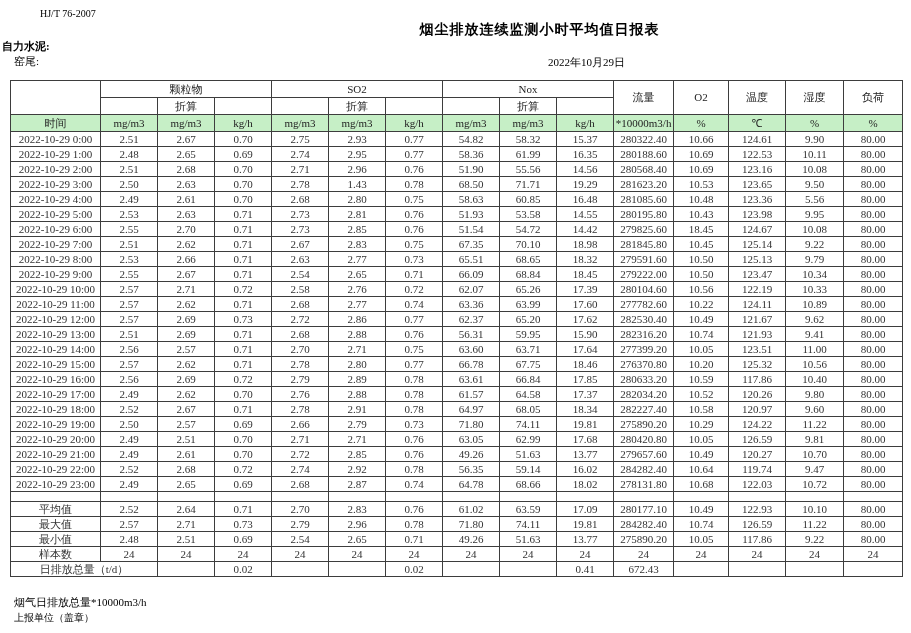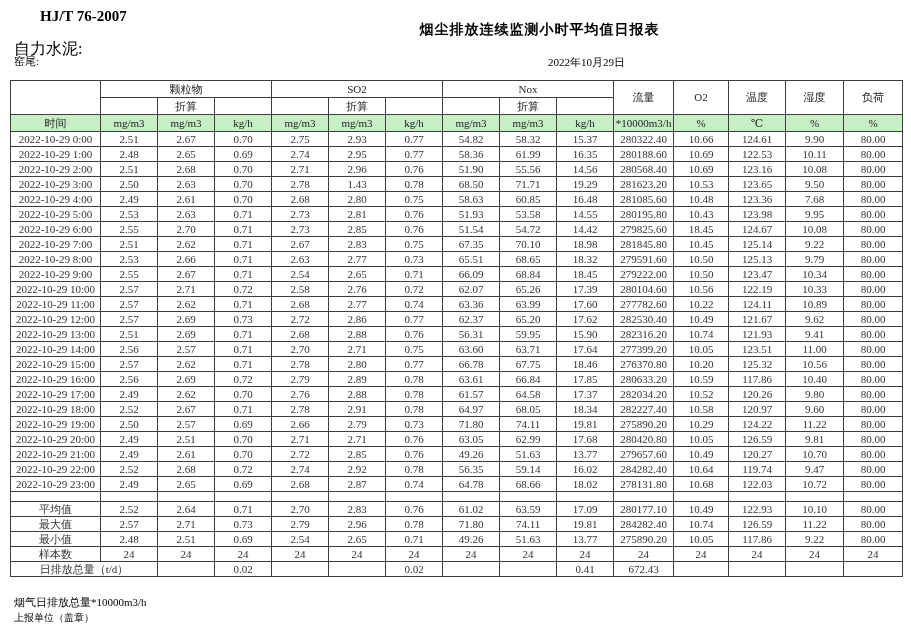--- a/index.html
+++ b/index.html
@@ -1,37 +1,37 @@
 <!DOCTYPE html>
 <html><head>
 <meta charset="utf-8">
 <style>
   html,body{margin:0;padding:0;}
   body{
     width:911px;height:633px;background:#ffffff;position:relative;
     font-family:"Liberation Serif","DejaVu Serif",serif;color:#2b2b2b;
     overflow:hidden;
   }
-  .hdr-standard{position:absolute;left:40px;top:8px;font-size:15px;font-weight:bold;color:#000;}
+  .hdr-standard{position:absolute;left:40px;top:8px;font-size:10px;font-weight:normal;color:#000;}
   .hdr-title{position:absolute;left:0;top:21px;width:909px;text-align:center;font-size:14px;font-weight:bold;color:#000;padding-left:170px;box-sizing:border-box;letter-spacing:1px;}
-  .hdr-company{position:absolute;left:14px;top:39px;font-size:16px;font-weight:normal;color:#000;}
+  .hdr-company{position:absolute;left:2px;top:39px;font-size:11px;font-weight:bold;color:#000;}
   .hdr-kiln{position:absolute;left:14px;top:54px;font-size:11px;font-weight:normal;color:#000;}
   .hdr-date{position:absolute;left:548px;top:55px;font-size:11px;color:#000;}
 
   table.report{
     position:absolute;left:10px;top:80px;width:892px;
     border-collapse:collapse;table-layout:fixed;
   }
   table.report td{
     border:1px solid #3d3d3d;text-align:center;vertical-align:middle;
     font-size:11px;height:14px;line-height:13px;padding:0;
     overflow:hidden;white-space:nowrap;color:#333;
   }
   table.report thead td{height:16px;color:#222;}
-  tr.unit-row td{background:#c6efc6;}
+  tr.unit-row td{background:#c6efc6;font-family:Liberation Serif, serif;}
   td.time-cell{font-size:10.5px;margin-left:48px;}
   tr.spacer-row td{height:9px;}
   td.dt-label{text-align:left;padding-left:3px;}
   .footer-line1{position:absolute;left:14px;top:595px;font-size:11px;color:#000;}
   .footer-line2{position:absolute;left:14px;top:611px;font-size:10px;color:#000;}
   .footer-unit{position:absolute;left:163px;top:647px;font-size:11px;color:#000;}
 </style>
 </head>
 <body>
 
@@ -176,21 +176,21 @@
         <td>0.70</td>
         <td>2.68</td>
         <td>2.80</td>
         <td>0.75</td>
         <td>58.63</td>
         <td>60.85</td>
         <td>16.48</td>
         <td>281085.60</td>
         <td>10.48</td>
         <td>123.36</td>
-        <td>7.68</td>
+        <td>5.56</td>
         <td>80.00</td>
       </tr>
       <tr>
         <td class="time-cell">2022-10-29 5:00</td>
         <td>2.53</td>
         <td>2.63</td>
         <td>0.71</td>
         <td>2.73</td>
         <td>2.81</td>
         <td>0.76</td>

